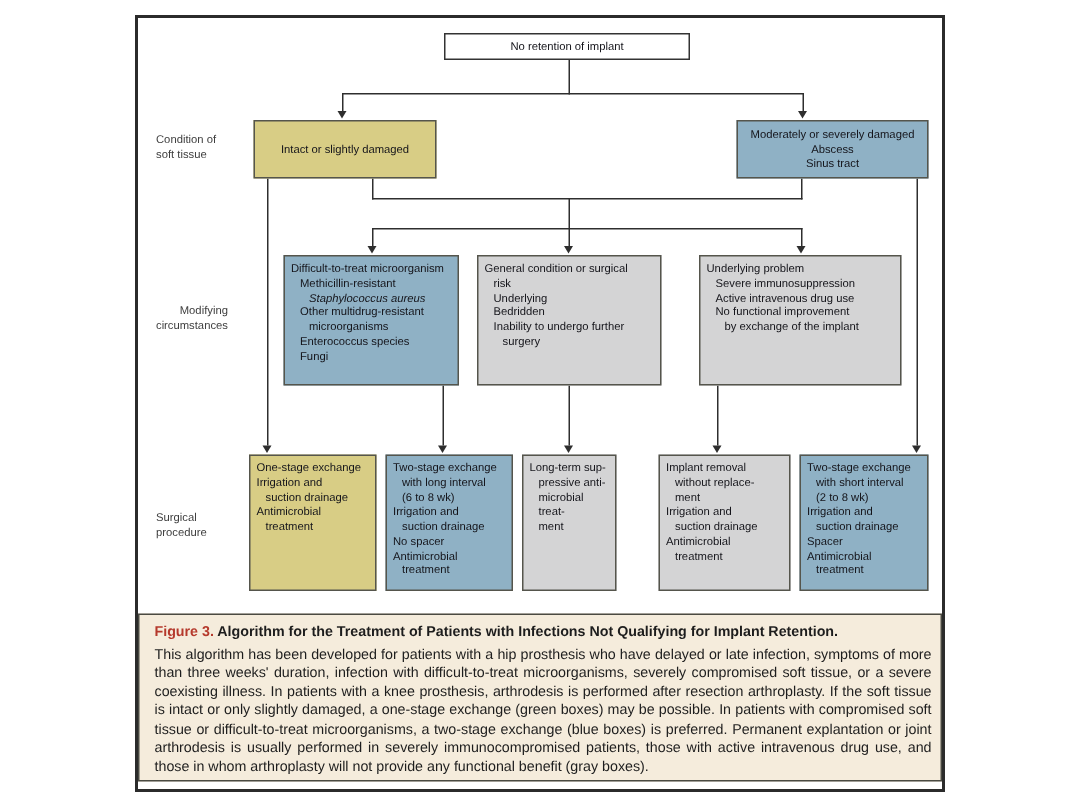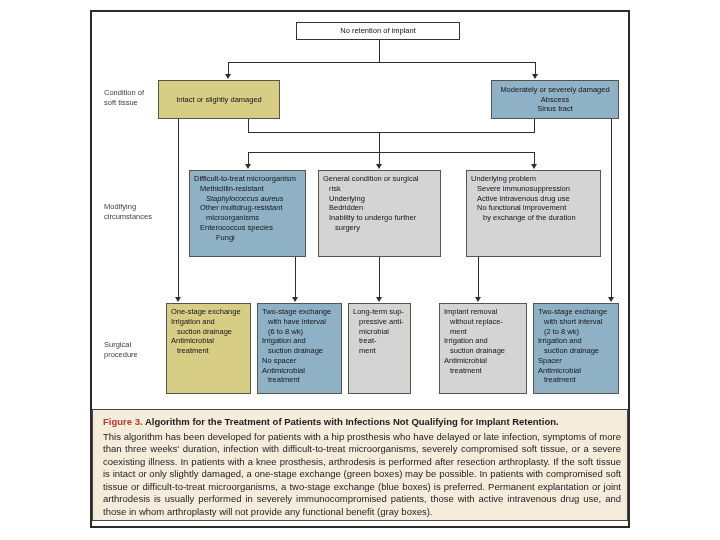--- a/index.html
+++ b/index.html
@@ -27,21 +27,21 @@
 </head>
 <body>
 
 <div class="slide">
   <div class="frame">
 
     <div class="flow">
 
       <div class="rowlab" style="top:76px;">Condition of
 soft tissue</div>
-      <div class="rowlab" style="top:190px;">Modifying
+      <div class="rowlab" style="top:190px;text-align:right;">Modifying
 circumstances</div>
       <div class="rowlab" style="top:328px;">Surgical
 procedure</div>
 
       <div class="vl" style="left:287px;top:28px;height:23px;"></div>
       <div class="hl" style="left:136px;top:50px;width:308px;"></div>
       <div class="vl" style="left:136px;top:50px;height:13px;"></div>
       <div class="arr" style="left:133px;top:62px;"></div>
       <div class="vl" style="left:443px;top:50px;height:13px;"></div>
       <div class="arr" style="left:440px;top:62px;"></div>
@@ -65,64 +65,64 @@
       <div class="arr" style="left:200px;top:285px;"></div>
       <div class="vl" style="left:287px;top:245px;height:40px;"></div>
       <div class="arr" style="left:284px;top:285px;"></div>
       <div class="vl" style="left:386px;top:245px;height:40px;"></div>
       <div class="arr" style="left:383px;top:285px;"></div>
 
       <div class="node white center" style="left:204px;top:10px;width:164px;height:18px;">
           <div>No retention of implant</div>
         </div>
 
-      <div class="node center" style="left: 66px; top: 68px; width: 122px; height: 39px; background: rgb(216, 205, 133);">
+      <div class="node center" style="left: 77px; top: 68px; width: 122px; height: 39px; background: rgb(216, 205, 133);">
           <div>Intact or slightly damaged</div>
         </div>
       <div class="node center" style="left: 399px; top: 68px; width: 128px; height: 39px; background: rgb(143, 177, 197);">
           <div>Moderately or severely damaged</div>
           <div>Abscess</div>
           <div>Sinus tract</div>
         </div>
 
       <div class="node" style="left: 97px; top: 158px; width: 117px; height: 87px; background: rgb(143, 177, 197);">
           <div>Difficult-to-treat microorganism</div>
           <div style="padding-left: 6px;">Methicillin-resistant</div>
           <div style="padding-left: 12px; font-style: italic;">Staphylococcus aureus</div>
           <div style="padding-left: 6px;">Other multidrug-resistant</div>
           <div style="padding-left: 12px;">microorganisms</div>
           <div style="padding-left: 6px;">Enterococcus species</div>
-          <div style="padding-left: 6px; margin-left: 16px;">Fungi</div>
+          <div style="padding-left: 6px;">Fungi</div>
         </div>
       <div class="node" style="left: 226px; top: 158px; width: 123px; height: 87px; background: rgb(212, 212, 213);">
           <div>General condition or surgical</div>
           <div style="padding-left: 6px;">risk</div>
           <div style="padding-left: 6px;">Underlying</div>
           <div style="padding-left: 6px;">Bedridden</div>
           <div style="padding-left: 6px;">Inability to undergo further</div>
           <div style="padding-left: 12px;">surgery</div>
         </div>
       <div class="node" style="left: 374px; top: 158px; width: 135px; height: 87px; background: rgb(212, 212, 213);">
           <div>Underlying problem</div>
           <div style="padding-left: 6px;">Severe immunosuppression</div>
           <div style="padding-left: 6px;">Active intravenous drug use</div>
           <div style="padding-left: 6px;">No functional improvement</div>
-          <div style="padding-left: 12px;">by exchange of the duration</div>
+          <div style="padding-left: 12px;">by exchange of the implant</div>
         </div>
 
       <div class="node" style="left: 74px; top: 291px; width: 85px; height: 91px; background: rgb(216, 205, 133);">
           <div>One-stage exchange</div>
           <div>Irrigation and</div>
           <div style="padding-left: 6px;">suction drainage</div>
           <div>Antimicrobial</div>
           <div style="padding-left: 6px;">treatment</div>
         </div>
       <div class="node" style="left: 165px; top: 291px; width: 85px; height: 91px; background: rgb(143, 177, 197);">
           <div>Two-stage exchange</div>
-          <div style="padding-left: 6px;">with have interval</div>
+          <div style="padding-left: 6px;">with long interval</div>
           <div style="padding-left: 6px;">(6 to 8 wk)</div>
           <div>Irrigation and</div>
           <div style="padding-left: 6px;">suction drainage</div>
           <div>No spacer</div>
           <div>Antimicrobial</div>
           <div style="padding-left: 6px;">treatment</div>
         </div>
       <div class="node" style="left: 256px; top: 291px; width: 63px; height: 91px; background: rgb(212, 212, 213);">
           <div>Long-term sup-</div>
           <div style="padding-left: 6px;">pressive anti-</div>

